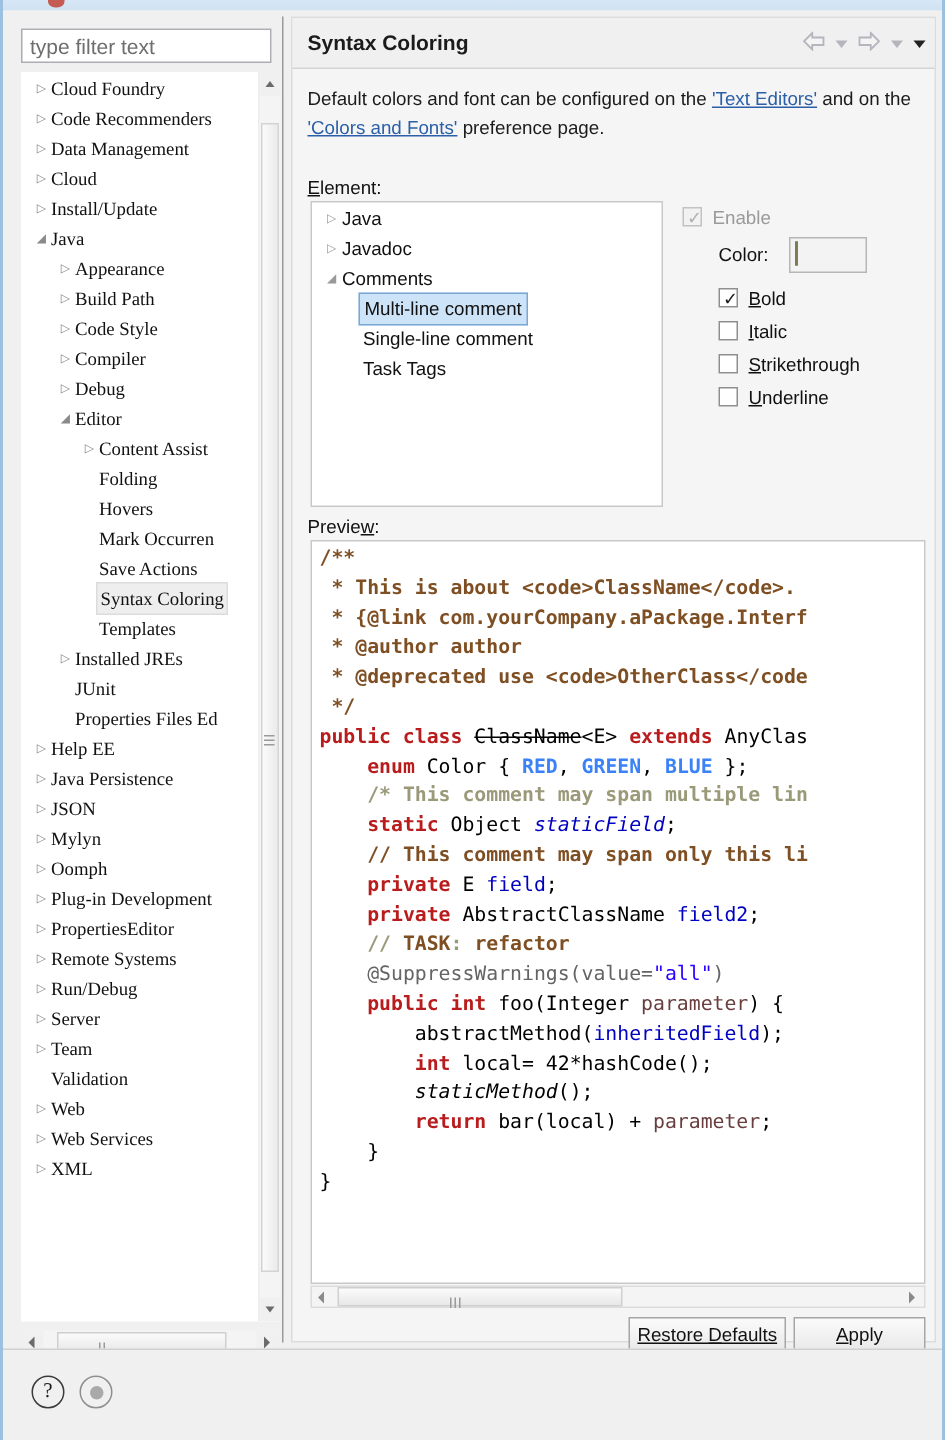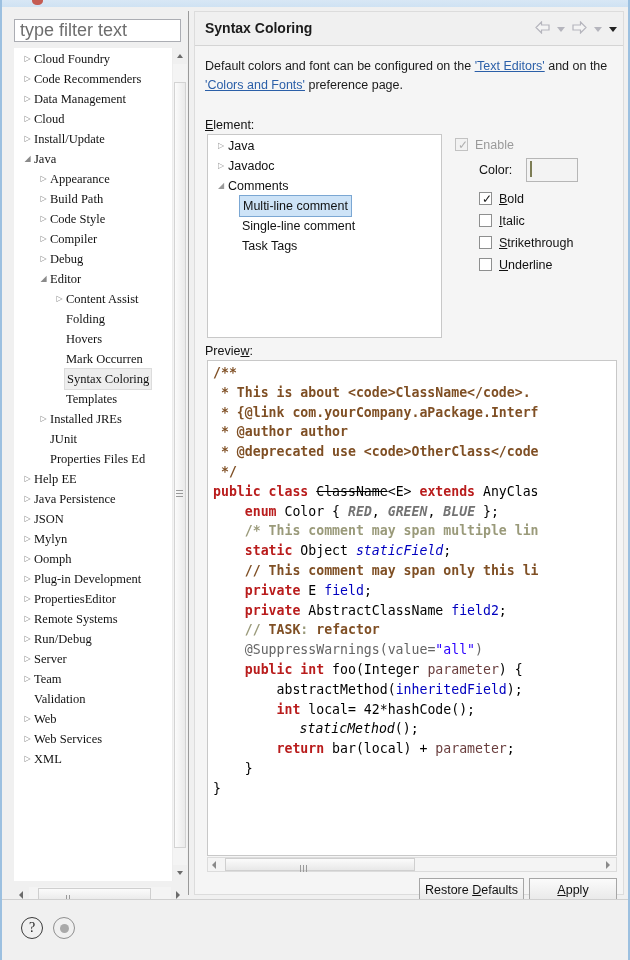--- a/index.html
+++ b/index.html
@@ -21,21 +21,21 @@
   .win-border-r{position:absolute;right:0;top:0;width:2px;height:960px;background:#9cc0e0;}
 
   
   .content{position:absolute;left:2px;top:7px;width:626px;height:890px;background:#f0f0f0;}
 
   
   .left{position:absolute;left:6px;top:4px;width:178px;height:884px;}
   .filter-box{position:absolute;left:6px;top:8px;width:167px;height:23px;
     background:#fff;border:1px solid #abadb3;box-sizing:border-box;}
   .filter-box input{border:0;outline:0;width:100%;height:100%;box-sizing:border-box;
-    padding:0 5px;font-family:"Liberation Sans",sans-serif;font-size:18px;color:#222;background:transparent;}
+    padding:0 5px;font-family:"Liberation Sans",sans-serif;font-size:14px;color:#222;background:transparent;}
   .filter-box input::placeholder{color:#6e6e6e;}
 
   .tree-wrap{position:absolute;left:6px;top:37px;width:172px;height:833px;background:#fff;
     border-left:1px solid #fff;overflow:hidden;}
   .tree{position:absolute;left:0;top:0;width:158px;height:928px;overflow:hidden;font-family:Liberation Serif, serif;}
   .trow{height:20px;line-height:20px;white-space:nowrap;font-size:12.5px;color:#111;
     position:relative;padding-left:0;}
   .trow .tw{display:inline-block;width:13px;text-align:center;color:#8a8a8a;font-size:8px;
     vertical-align:middle;}
   .trow .lbl{display:inline-block;vertical-align:middle;}
@@ -126,44 +126,44 @@
     font-family:"DejaVu Sans Mono","Liberation Mono",monospace;font-size:13.2px;line-height:19.8px;
     white-space:pre;color:#000;}
   .kw{color:#b91c1c;font-weight:bold;}
   .jdoc{color:#7f4f24;font-weight:bold;}
   .mlc{color:#9a9a7a;font-weight:bold;}
   .slc{color:#7f4f24;font-weight:bold;}
   .task{color:#9a9a7a;font-weight:bold;}
   .taskw{color:#7f4f24;font-weight:bold;}
   .field{color:#0000c0;}
   .sfield{color:#0000c0;font-style:italic;}
-  .enumc{color:#737373;font-weight:bold;font-style:italic;}
+  .enumc{color:#3b82f6;font-weight:bold;}
   .str{color:#2a00ff;}
   .anno{color:#646464;}
   .deprec{text-decoration:line-through;}
-  .smeth{font-style:italic;margin-left:23px;}
+  .smeth{font-style:italic;}
   .pmeth{color:#6a3e3e;}
 
   .pv-hsb{position:absolute;left:12px;top:845px;width:410px;height:15px;background:#f4f4f4;
     border:1px solid #dcdcdc;box-sizing:border-box;}
   .pv-hsb .lf,.pv-hsb .rt{position:absolute;top:0;width:14px;height:13px;}
   .pv-hsb .lf{left:0;} .pv-hsb .rt{right:0;}
   .pv-hsb .arr{position:absolute;top:3px;width:0;height:0;border-top:4px solid transparent;border-bottom:4px solid transparent;}
   .pv-hsb .lf .arr{left:4px;border-right:4px solid #8a8a8a;}
   .pv-hsb .rt .arr{left:4px;border-left:4px solid #8a8a8a;}
   .pv-hsb .thumb{position:absolute;left:17px;top:0;width:190px;height:13px;
     background:linear-gradient(to bottom,#fbfbfb,#e8e8e8);border:1px solid #cfcfcf;box-sizing:border-box;}
   .pv-hsb .grip{position:absolute;left:92px;top:3px;}
   .pv-hsb .grip i{display:inline-block;width:1px;height:7px;background:#9a9a9a;margin-right:2px;}
 
   .btn{background:linear-gradient(to bottom,#fbfbfb,#e9e9e9);border:1px solid #a6a6a6;
     box-sizing:border-box;font-family:"Liberation Sans",sans-serif;font-size:12.5px;color:#111;
     display:flex;align-items:center;justify-content:center;cursor:default;}
   .btn u{text-decoration:underline;}
-  .btn-restore{position:absolute;left:224px;top:866px;width:105px;height:23px;}
+  .btn-restore{position:absolute;left:224px;top:866px;width:105px;height:23px;text-decoration:underline;}
   .btn-apply{position:absolute;left:334px;top:866px;width:88px;height:23px;}
 
   
   .footer{position:absolute;left:2px;top:899px;width:626px;height:59px;background:#f0f0f0;
     border-top:1px solid #d0d0d0;}
   .help-ico{position:absolute;left:19px;top:17px;width:22px;height:22px;border:1.5px solid #3a3a3a;
     border-radius:50%;box-sizing:border-box;display:flex;align-items:center;justify-content:center;
     font-size:14px;color:#1b1b1b;font-family:"Liberation Serif",serif;}
   .rec-ico{position:absolute;left:51px;top:17px;width:22px;height:22px;border:1.5px solid #8f8f8f;
     border-radius:50%;box-sizing:border-box;display:flex;align-items:center;justify-content:center;}
@@ -199,20 +199,21 @@
             <div class="trow d1"><span class="tw">▷</span><span class="lbl">Appearance</span></div>
             <div class="trow d1"><span class="tw">▷</span><span class="lbl">Build Path</span></div>
             <div class="trow d1"><span class="tw">▷</span><span class="lbl">Code Style</span></div>
             <div class="trow d1"><span class="tw">▷</span><span class="lbl">Compiler</span></div>
             <div class="trow d1"><span class="tw">▷</span><span class="lbl">Debug</span></div>
             <div class="trow d1"><span class="tw">◢</span><span class="lbl">Editor</span></div>
             <div class="trow d2"><span class="tw">▷</span><span class="lbl">Content Assist</span></div>
             <div class="trow d2"><span class="tw"></span><span class="lbl">Folding</span></div>
             <div class="trow d2"><span class="tw"></span><span class="lbl">Hovers</span></div>
             <div class="trow d2"><span class="tw"></span><span class="lbl">Mark Occurren</span></div>
+            <div class="trow d2"><span class="tw"></span><span class="lbl">Save Actions</span></div>
             <div class="trow d2 sel"><span class="tw"></span><span class="lbl">Syntax Coloring</span></div>
             <div class="trow d2"><span class="tw"></span><span class="lbl">Templates</span></div>
             <div class="trow d1"><span class="tw">▷</span><span class="lbl">Installed JREs</span></div>
             <div class="trow d1"><span class="tw"></span><span class="lbl">JUnit</span></div>
             <div class="trow d1"><span class="tw"></span><span class="lbl">Properties Files Ed</span></div>
             <div class="trow d0"><span class="tw">▷</span><span class="lbl">Help EE</span></div>
             <div class="trow d0"><span class="tw">▷</span><span class="lbl">Java Persistence</span></div>
             <div class="trow d0"><span class="tw">▷</span><span class="lbl">JSON</span></div>
             <div class="trow d0"><span class="tw">▷</span><span class="lbl">Mylyn</span></div>
             <div class="trow d0"><span class="tw">▷</span><span class="lbl">Oomph</span></div>

